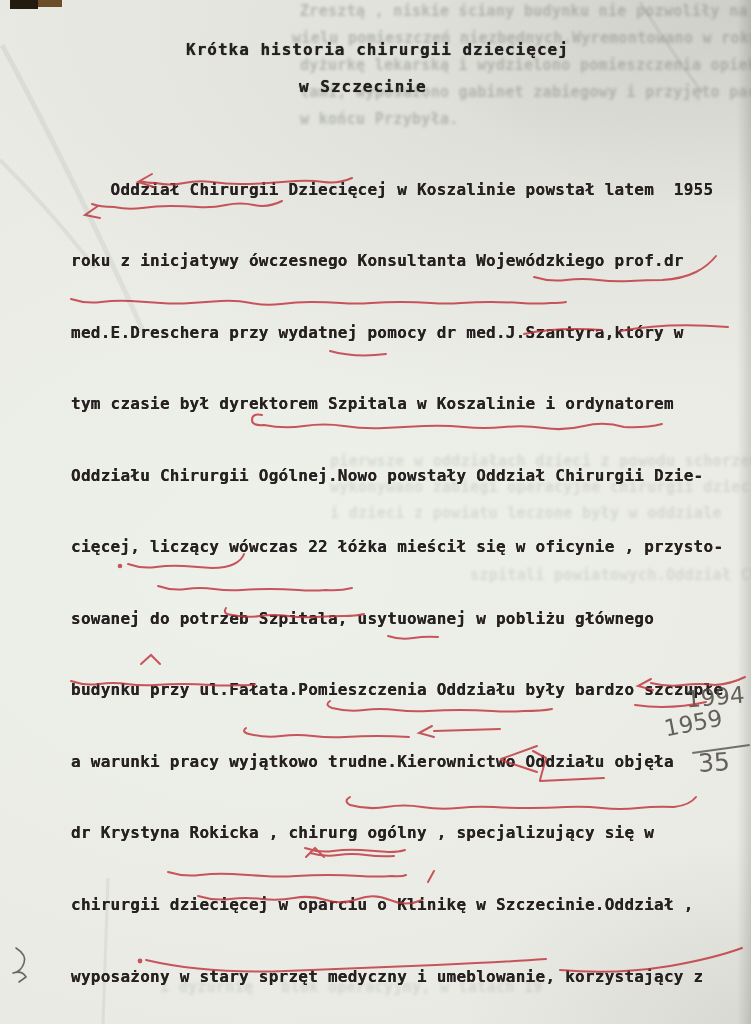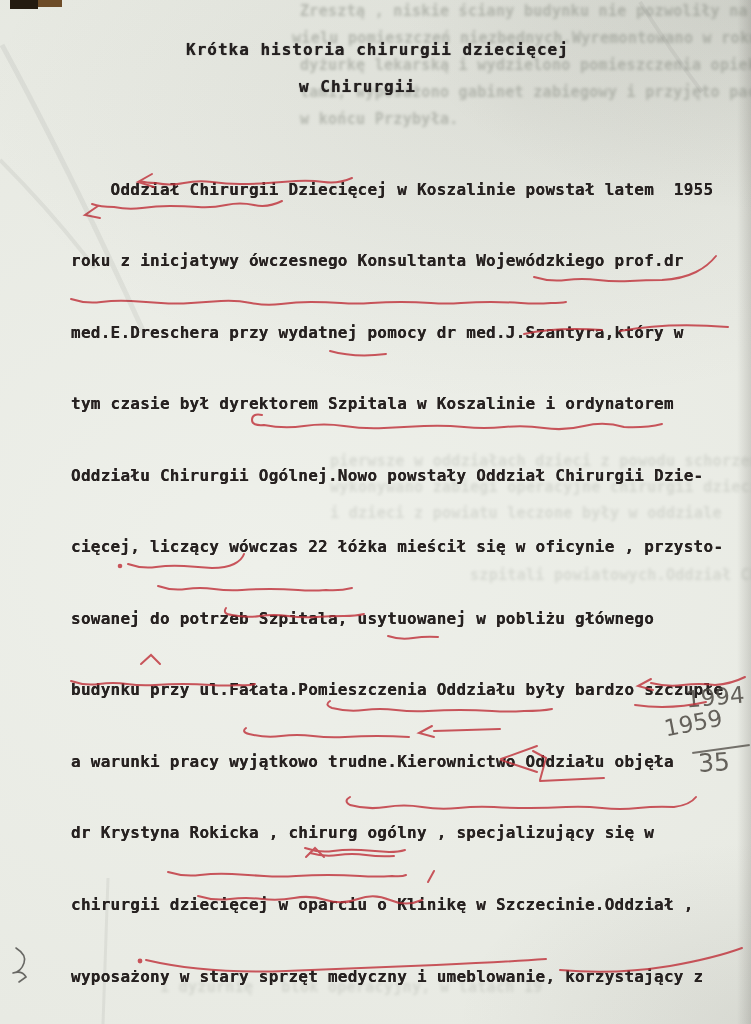--- a/index.html
+++ b/index.html
@@ -54,21 +54,21 @@
   <div class="ghost strong" style="left:300px;top:56px">dyżurkę lekarską i wydzielono pomieszczenia opieki nad pacjen-</div>
   <div class="ghost strong" style="left:300px;top:83px">tami, wyposażono gabinet zabiegowy i przyjęto pacjentów</div>
   <div class="ghost strong" style="left:300px;top:110px">w końcu Przybyła.</div>
   <div class="ghost weak" style="left:330px;top:452px">pierwsze w oddziałach dzieci z powodu schorzeń</div>
   <div class="ghost weak" style="left:330px;top:478px">wykonywano zabiegi operacyjne chirurgii dziecięcej</div>
   <div class="ghost weak" style="left:330px;top:504px">i dzieci z powiatu leczone były w oddziale</div>
   <div class="ghost weak" style="left:470px;top:566px">szpitali powiatowych.Oddział Chirurgii mieścił się w</div>
   <div class="ghost weak" style="left:160px;top:978px">i dyżurnię   blok operacyjny, w latach 19</div>
 
   <div class="title" style="left:186px;top:40px">Krótka historia chirurgii dziecięcej</div>
-  <div class="title" style="left:299px;top:77px">w Chirurgii</div>
+  <div class="title" style="left:299px;top:77px">w Szczecinie</div>
 
   <div class="typed">
     <div>    Oddział Chirurgii Dziecięcej w Koszalinie powstał latem  1955</div>
     <div>roku z inicjatywy ówczesnego Konsultanta Wojewódzkiego prof.dr</div>
     <div>med.E.Dreschera przy wydatnej pomocy dr med.J.Szantyra,który w</div>
     <div>tym czasie był dyrektorem Szpitala w Koszalinie i ordynatorem</div>
     <div>Oddziału Chirurgii Ogólnej.Nowo powstały Oddział Chirurgii Dzie-</div>
     <div>cięcej, liczący wówczas 22 łóżka mieścił się w oficynie , przysto-</div>
     <div>sowanej do potrzeb Szpitala, usytuowanej w pobliżu głównego</div>
     <div>budynku przy ul.Fałata.Pomieszczenia Oddziału były bardzo szczupłe</div>

